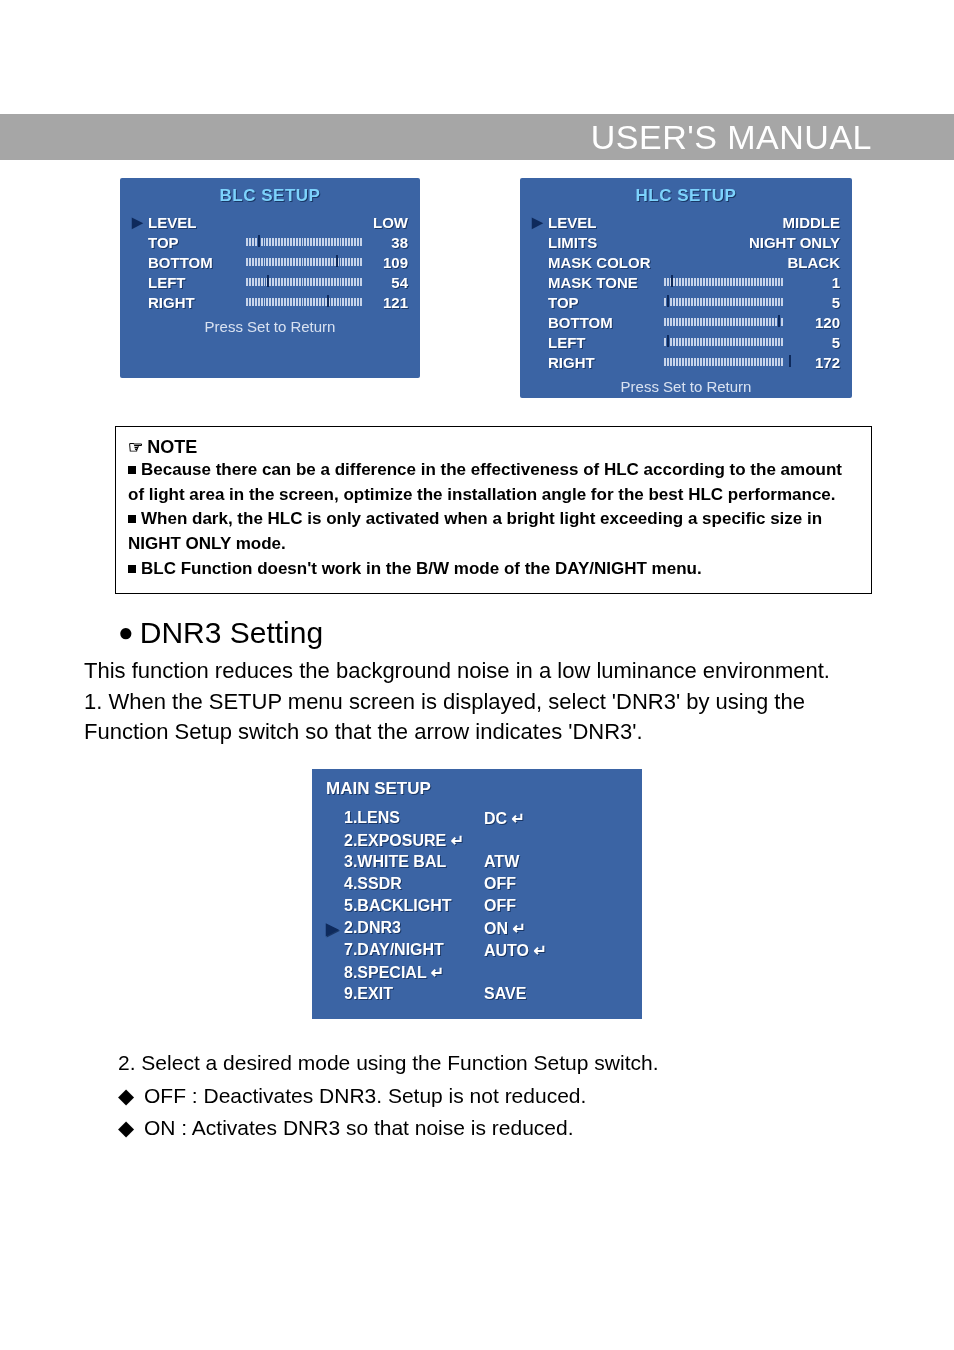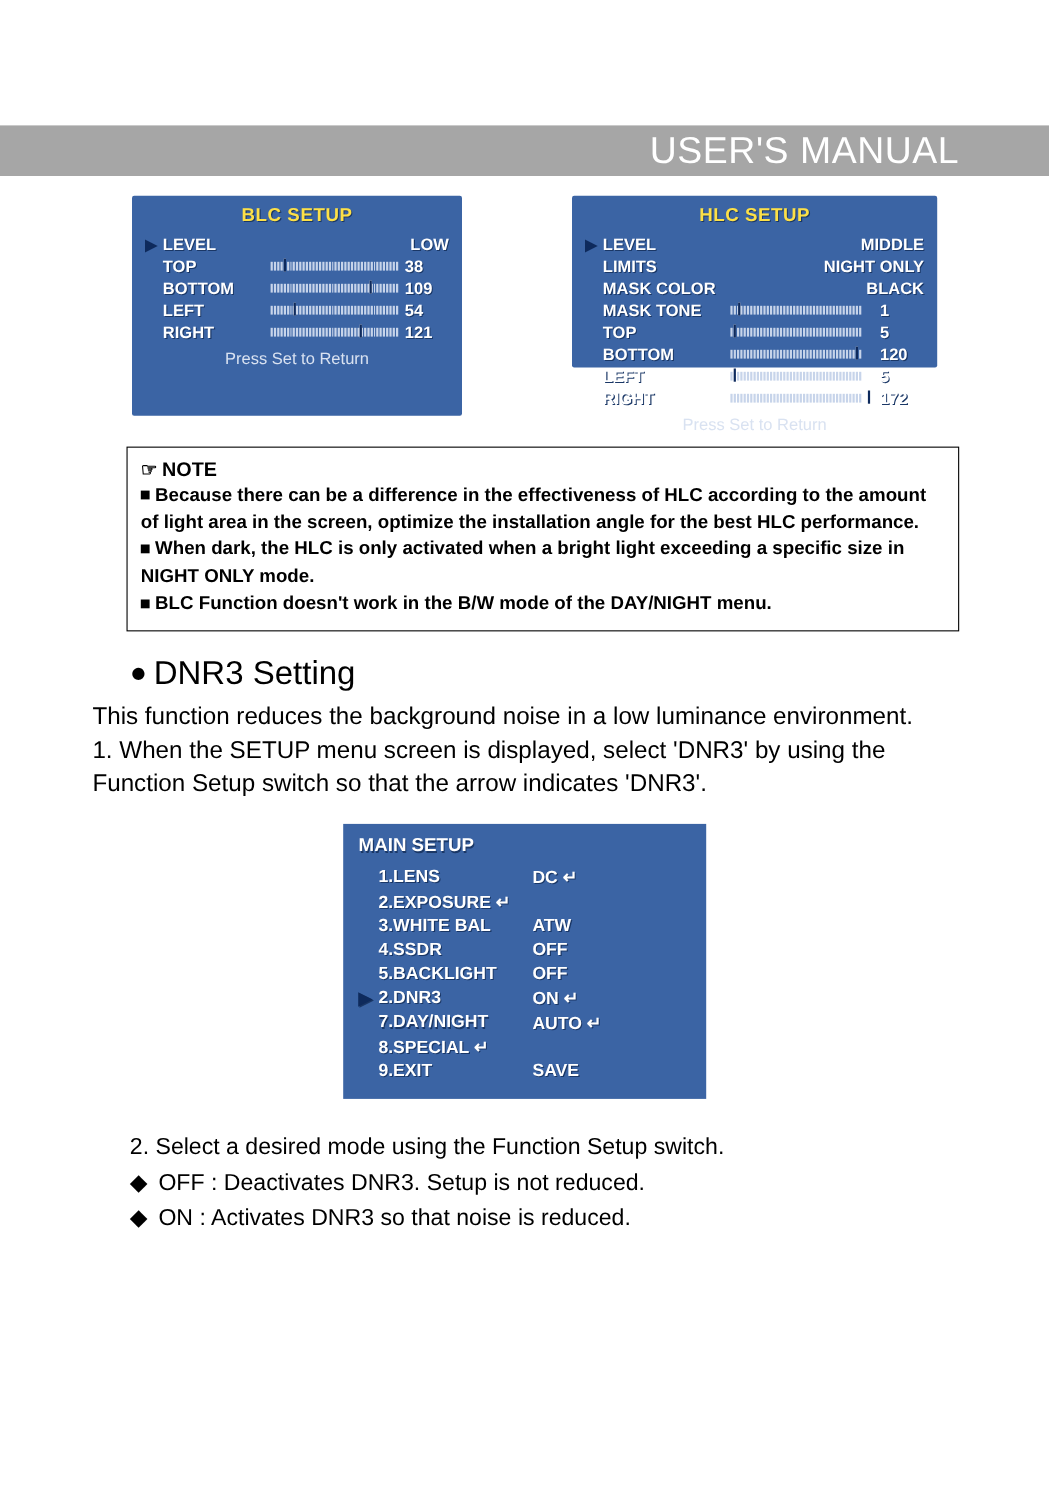--- a/index.html
+++ b/index.html
@@ -5,35 +5,35 @@
   * { box-sizing: border-box; margin: 0; padding: 0; }
   html, body { width: 954px; height: 1350px; background: #fff; font-family: Arial, Helvetica, sans-serif; }
   .page { width: 954px; height: 1350px; position: relative; padding: 0; }
 
   .header-band { background: #a6a6a6; height: 46px; margin-top: 114px; display: flex; align-items: center; justify-content: flex-end; padding-right: 82px; }
   .header-band .title { color: #fff; font-size: 34px; font-weight: 400; letter-spacing: 0.5px; }
 
   .panels-row { display: flex; gap: 100px; padding: 18px 90px 0 120px; }
 
   .osd-panel { background: #3b64a4; color: #fff; font-family: Arial, sans-serif; font-weight: bold; padding: 8px 12px 10px 12px; border-radius: 2px; position: relative; }
-  .osd-panel .panel-title { text-align: center; color: #fde047; font-size: 17px; letter-spacing: 0.5px; margin-bottom: 6px; text-shadow: 1px 1px 0 #1a3766; }
+  .osd-panel .panel-title { text-align: center; color: #7dd3fc; font-size: 17px; letter-spacing: 0.5px; margin-bottom: 6px; text-shadow: 1px 1px 0 #1a3766; }
   .osd-panel .row { display: flex; align-items: center; height: 20px; font-size: 15px; }
   .osd-panel .marker { width: 16px; color: #0e2a5c; font-size: 14px; }
   .osd-panel .label { flex: 0 0 92px; color: #ffffff; text-shadow: 1px 1px 0 #1a3766; }
   .osd-panel .label-w { flex: 0 0 110px; color: #ffffff; text-shadow: 1px 1px 0 #1a3766; white-space: nowrap; }
   .osd-panel .slider { flex: 1 1 auto; height: 10px; margin: 0 6px; position: relative; }
   .osd-panel .slider-track { position: absolute; inset: 0; display: flex; align-items: center; gap: 1px; }
   .osd-panel .tick { width: 2px; height: 8px; background: #c7d4ea; display: inline-block; }
   .osd-panel .thumb { position: absolute; top: -2px; width: 2px; height: 12px; background: #fff; border: 1px solid #0e2a5c; }
-  .osd-panel .val { flex: 0 0 40px; color: #fff; text-shadow: 1px 1px 0 #1a3766; }
+  .osd-panel .val { flex: 0 0 40px; text-align: right; color: #fff; text-shadow: 1px 1px 0 #1a3766; }
   .osd-panel .val-right { flex: 0 0 auto; margin-left: auto; color: #fff; text-shadow: 1px 1px 0 #1a3766; white-space: nowrap; }
   .osd-panel .footer { text-align: center; color: #d9e2f1; font-weight: normal; font-size: 15px; margin-top: 6px; }
 
   .blc { width: 300px; height: 200px; }
-  .hlc { width: 332px; height: 156px; }
+  .hlc { width: 332px; height: 220px; }
 
   .note-box { border: 1.5px solid #000; margin: 28px 82px 0 115px; padding: 10px 12px 12px 12px; }
   .note-head { font-family: "Arial Black", Arial, sans-serif; font-weight: 900; font-size: 18px; }
   .note-head .hand { font-size: 17px; margin-right: 4px; }
   .note-body { font-family: "Arial Black", Arial, sans-serif; font-weight: 900; font-size: 17px; line-height: 1.45; }
   .note-body .blk { display: inline; }
   .bullet-sq { display: inline-block; width: 8px; height: 8px; background: #000; margin-right: 5px; vertical-align: 1px; }
 
   .section-h { font-size: 30px; font-weight: 400; padding: 22px 0 6px 118px; }
   .section-h .disc { font-size: 26px; margin-right: 6px; position: relative; top: -2px; }

